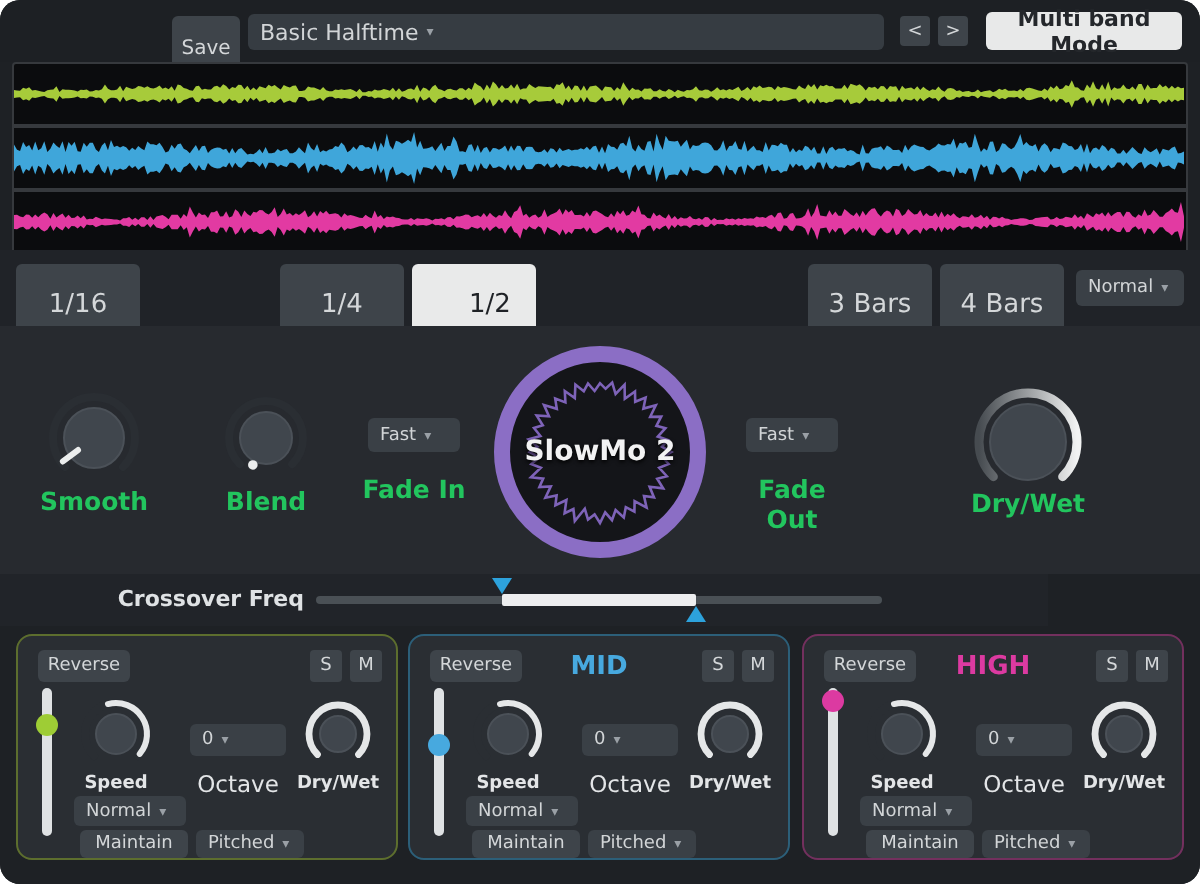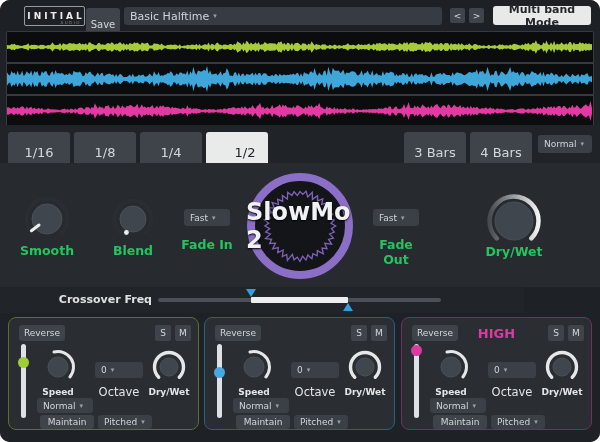--- a/index.html
+++ b/index.html
@@ -30,21 +30,21 @@
   .ratebar{position:absolute;left:0;top:125px;width:600px;height:38px;background:#202328;}
   .rate{top:7px;width:62px;height:41px;font-size:13px;border-radius:3px;}
   .rate.active{background:#e9eaea;color:#1f2226;padding-left:16px;}
   .rate-dd{left:538px;top:10px;width:54px;height:18px;font-size:9px;}
   
   .main{position:absolute;left:0;top:163px;width:600px;height:124px;background:#272a2f;}
   .knob{position:absolute;}
   .mlbl{position:absolute;text-align:center;color:#22c55e;font-size:12.5px;font-weight:600;}
   .badge{position:absolute;left:246px;top:9px;width:108px;height:108px;}
   .badge-text{position:absolute;inset:0;display:flex;align-items:center;justify-content:center;
-    color:#f2f2f3;font-size:24px;font-weight:bold;text-shadow:0 1px 2px #000;}
+    color:#f2f2f3;font-size:14px;font-weight:bold;text-shadow:0 1px 2px #000;}
   
   .xo-row{position:absolute;left:0;top:287px;width:490px;height:26px;background:#212429;padding-left:34px;}
   .xo-label{position:absolute;left:40px;top:6px;width:112px;text-align:right;font-size:11px;font-weight:600;color:#dfe2e4;}
   .xo-track{position:absolute;left:158px;top:11px;width:283px;height:4px;background:#4a5055;border-radius:2px;cursor:pointer;}
   .xo-fill{position:absolute;top:-1px;height:6px;background:#edeeef;border-radius:1px;}
   .xo-tri{position:absolute;width:0;height:0;border-left:5px solid transparent;border-right:5px solid transparent;cursor:pointer;}
   .xo-tri.down{top:-9px;border-top:8px solid #2da2dc;}
   .xo-tri.up{top:5px;border-bottom:8px solid #2da2dc;}
   
   .bands{position:absolute;left:0;top:313px;width:600px;height:129px;background:#1e2125;}
@@ -59,24 +59,20 @@
   .lbl{position:absolute;text-align:center;color:#e3e5e7;font-size:11.5px;}
   .lbl.bold{font-weight:bold;font-size:9px;}
   .band .btn{position:absolute;}
 </style>
 </head>
 <body>
 
 <div class="plugin">
 
   <div class="topbar">
-    <div class="logo-box">
-      <span>INITIAL</span>
-      <span class="logo-sub">AUDIO</span>
-    </div>
     <button class="btn save-btn">Save</button>
     <div class="dd preset-dd">
       <span>Basic Halftime</span>
       <span class="caret">▾</span>
     </div>
     <button class="btn nav-btn prev-btn">&lt;</button>
     <button class="btn nav-btn next-btn">&gt;</button>
     <button class="btn multi-btn">Multi band Mode</button>
   </div>
 
@@ -93,21 +89,20 @@
     </div>
     <div class="wave-row">
       <svg class="wave" viewBox="0 0 580 30" preserveAspectRatio="none">
           <path d="M 0 15 L 0.0 11.54 L 1.5 11.36 L 3.0 12.31 L 4.5 12.64 L 6.0 11.28 L 7.5 11.34 L 9.0 12.84 L 10.5 11.30 L 12.0 12.62 L 13.5 11.07 L 15.0 10.21 L 16.5 11.11 L 18.0 13.35 L 19.5 10.46 L 21.0 12.74 L 22.5 11.57 L 24.0 10.78 L 25.5 12.88 L 27.0 11.43 L 28.5 12.96 L 30.0 12.83 L 31.5 11.70 L 33.0 13.17 L 34.5 11.75 L 36.0 13.73 L 37.5 13.41 L 39.0 13.52 L 40.5 12.36 L 42.0 13.05 L 43.5 13.57 L 45.0 13.27 L 46.5 13.38 L 48.0 13.51 L 49.5 13.69 L 51.0 13.69 L 52.5 14.19 L 54.0 13.17 L 55.5 13.18 L 57.0 12.51 L 58.5 13.86 L 60.0 12.92 L 61.5 14.02 L 63.0 12.68 L 64.5 12.68 L 66.0 13.99 L 67.5 12.13 L 69.0 13.96 L 70.5 12.20 L 72.0 11.82 L 73.5 11.49 L 75.0 12.35 L 76.5 13.68 L 78.0 11.33 L 79.5 11.34 L 81.0 11.37 L 82.5 13.33 L 84.0 10.95 L 85.5 12.35 L 87.0 7.25 L 88.5 10.22 L 90.0 12.80 L 91.5 10.21 L 93.0 11.56 L 94.5 11.28 L 96.0 12.97 L 97.5 10.09 L 99.0 10.10 L 100.5 9.31 L 102.0 12.26 L 103.5 12.18 L 105.0 9.67 L 106.5 12.78 L 108.0 12.07 L 109.5 8.68 L 111.0 9.92 L 112.5 12.53 L 114.0 9.24 L 115.5 11.06 L 117.0 12.06 L 118.5 9.93 L 120.0 10.25 L 121.5 9.04 L 123.0 9.15 L 124.5 10.55 L 126.0 11.27 L 127.5 10.03 L 129.0 7.66 L 130.5 12.55 L 132.0 10.98 L 133.5 8.28 L 135.0 11.29 L 136.5 10.45 L 138.0 11.90 L 139.5 10.64 L 141.0 11.53 L 142.5 10.47 L 144.0 9.11 L 145.5 12.62 L 147.0 11.61 L 148.5 9.67 L 150.0 12.30 L 151.5 9.49 L 153.0 10.74 L 154.5 9.35 L 156.0 11.18 L 157.5 10.92 L 159.0 10.63 L 160.5 11.11 L 162.0 12.80 L 163.5 10.66 L 165.0 11.91 L 166.5 11.47 L 168.0 11.88 L 169.5 12.32 L 171.0 12.86 L 172.5 13.01 L 174.0 11.42 L 175.5 12.50 L 177.0 13.08 L 178.5 9.20 L 180.0 12.57 L 181.5 11.55 L 183.0 13.56 L 184.5 12.21 L 186.0 12.64 L 187.5 12.31 L 189.0 12.90 L 190.5 12.94 L 192.0 13.66 L 193.5 13.69 L 195.0 13.77 L 196.5 13.03 L 198.0 14.01 L 199.5 13.08 L 201.0 13.36 L 202.5 13.54 L 204.0 13.13 L 205.5 13.51 L 207.0 14.23 L 208.5 13.32 L 210.0 13.46 L 211.5 13.09 L 213.0 13.71 L 214.5 12.61 L 216.0 12.55 L 217.5 13.59 L 219.0 12.10 L 220.5 12.22 L 222.0 11.89 L 223.5 11.28 L 225.0 11.33 L 226.5 12.59 L 228.0 11.98 L 229.5 11.67 L 231.0 12.55 L 232.5 10.51 L 234.0 12.55 L 235.5 10.37 L 237.0 11.91 L 238.5 12.90 L 240.0 11.51 L 241.5 12.01 L 243.0 9.08 L 244.5 11.65 L 246.0 13.08 L 247.5 10.01 L 249.0 9.19 L 250.5 6.64 L 252.0 11.93 L 253.5 10.82 L 255.0 12.91 L 256.5 11.69 L 258.0 11.20 L 259.5 12.91 L 261.0 12.00 L 262.5 8.68 L 264.0 12.47 L 265.5 11.39 L 267.0 10.75 L 268.5 10.01 L 270.0 8.23 L 271.5 11.41 L 273.0 8.60 L 274.5 10.31 L 276.0 9.02 L 277.5 11.45 L 279.0 11.45 L 280.5 11.40 L 282.0 12.28 L 283.5 10.06 L 285.0 12.28 L 286.5 9.57 L 288.0 9.29 L 289.5 10.15 L 291.0 11.06 L 292.5 12.13 L 294.0 12.64 L 295.5 10.60 L 297.0 12.47 L 298.5 9.33 L 300.0 11.18 L 301.5 9.14 L 303.0 11.83 L 304.5 11.35 L 306.0 9.28 L 307.5 10.28 L 309.0 6.81 L 310.5 11.17 L 312.0 11.42 L 313.5 13.05 L 315.0 13.31 L 316.5 10.24 L 318.0 12.17 L 319.5 11.26 L 321.0 12.46 L 322.5 13.19 L 324.0 10.94 L 325.5 13.45 L 327.0 11.96 L 328.5 13.73 L 330.0 12.60 L 331.5 13.24 L 333.0 13.13 L 334.5 12.02 L 336.0 13.35 L 337.5 13.66 L 339.0 12.98 L 340.5 13.92 L 342.0 12.55 L 343.5 12.67 L 345.0 14.21 L 346.5 13.00 L 348.0 13.94 L 349.5 13.87 L 351.0 13.95 L 352.5 13.18 L 354.0 13.68 L 355.5 13.25 L 357.0 13.83 L 358.5 13.07 L 360.0 13.62 L 361.5 13.02 L 363.0 13.37 L 364.5 13.11 L 366.0 13.42 L 367.5 12.19 L 369.0 12.79 L 370.5 12.46 L 372.0 12.97 L 373.5 11.91 L 375.0 11.34 L 376.5 12.82 L 378.0 10.51 L 379.5 10.28 L 381.0 13.42 L 382.5 13.00 L 384.0 10.85 L 385.5 10.48 L 387.0 13.28 L 388.5 13.07 L 390.0 12.76 L 391.5 11.62 L 393.0 8.09 L 394.5 12.46 L 396.0 10.26 L 397.5 6.05 L 399.0 11.75 L 400.5 12.03 L 402.0 12.29 L 403.5 9.15 L 405.0 11.67 L 406.5 9.70 L 408.0 11.82 L 409.5 11.85 L 411.0 8.51 L 412.5 9.71 L 414.0 11.10 L 415.5 11.96 L 417.0 10.15 L 418.5 12.46 L 420.0 9.38 L 421.5 11.73 L 423.0 9.75 L 424.5 8.41 L 426.0 8.18 L 427.5 10.74 L 429.0 12.22 L 430.5 10.22 L 432.0 9.22 L 433.5 9.85 L 435.0 12.25 L 436.5 8.32 L 438.0 9.14 L 439.5 12.04 L 441.0 11.06 L 442.5 8.56 L 444.0 9.94 L 445.5 11.31 L 447.0 10.99 L 448.5 9.00 L 450.0 12.07 L 451.5 10.56 L 453.0 11.87 L 454.5 11.95 L 456.0 10.24 L 457.5 12.81 L 459.0 9.81 L 460.5 12.53 L 462.0 10.89 L 463.5 11.95 L 465.0 10.68 L 466.5 12.30 L 468.0 13.16 L 469.5 12.17 L 471.0 12.20 L 472.5 12.57 L 474.0 11.16 L 475.5 12.82 L 477.0 12.46 L 478.5 11.32 L 480.0 13.11 L 481.5 11.91 L 483.0 13.88 L 484.5 12.43 L 486.0 12.53 L 487.5 13.21 L 489.0 12.43 L 490.5 13.30 L 492.0 13.36 L 493.5 13.99 L 495.0 13.59 L 496.5 13.54 L 498.0 13.17 L 499.5 13.13 L 501.0 13.32 L 502.5 13.95 L 504.0 13.85 L 505.5 12.96 L 507.0 12.85 L 508.5 12.62 L 510.0 12.54 L 511.5 12.42 L 513.0 13.80 L 514.5 13.44 L 516.0 12.45 L 517.5 13.51 L 519.0 13.20 L 520.5 12.36 L 522.0 12.66 L 523.5 12.98 L 525.0 11.15 L 526.5 12.94 L 528.0 11.82 L 529.5 13.45 L 531.0 10.61 L 532.5 11.58 L 534.0 12.66 L 535.5 10.57 L 537.0 11.40 L 538.5 10.23 L 540.0 12.25 L 541.5 10.06 L 543.0 12.18 L 544.5 10.82 L 546.0 9.95 L 547.5 10.00 L 549.0 12.48 L 550.5 9.93 L 552.0 10.02 L 553.5 12.01 L 555.0 12.90 L 556.5 11.11 L 558.0 12.08 L 559.5 8.71 L 561.0 11.86 L 562.5 11.20 L 564.0 8.96 L 565.5 10.67 L 567.0 12.42 L 568.5 12.41 L 570.0 10.56 L 571.5 9.58 L 573.0 8.19 L 574.5 10.00 L 576.0 10.43 L 577.5 4.96 L 579.0 12.13 L 579.0 17.87 L 577.5 25.04 L 576.0 19.57 L 574.5 20.00 L 573.0 21.81 L 571.5 20.42 L 570.0 19.44 L 568.5 17.59 L 567.0 17.58 L 565.5 19.33 L 564.0 21.04 L 562.5 18.80 L 561.0 18.14 L 559.5 21.29 L 558.0 17.92 L 556.5 18.89 L 555.0 17.10 L 553.5 17.99 L 552.0 19.98 L 550.5 20.07 L 549.0 17.52 L 547.5 20.00 L 546.0 20.05 L 544.5 19.18 L 543.0 17.82 L 541.5 19.94 L 540.0 17.75 L 538.5 19.77 L 537.0 18.60 L 535.5 19.43 L 534.0 17.34 L 532.5 18.42 L 531.0 19.39 L 529.5 16.55 L 528.0 18.18 L 526.5 17.06 L 525.0 18.85 L 523.5 17.02 L 522.0 17.34 L 520.5 17.64 L 519.0 16.80 L 517.5 16.49 L 516.0 17.55 L 514.5 16.56 L 513.0 16.20 L 511.5 17.58 L 510.0 17.46 L 508.5 17.38 L 507.0 17.15 L 505.5 17.04 L 504.0 16.15 L 502.5 16.05 L 501.0 16.68 L 499.5 16.87 L 498.0 16.83 L 496.5 16.46 L 495.0 16.41 L 493.5 16.01 L 492.0 16.64 L 490.5 16.70 L 489.0 17.57 L 487.5 16.79 L 486.0 17.47 L 484.5 17.57 L 483.0 16.12 L 481.5 18.09 L 480.0 16.89 L 478.5 18.68 L 477.0 17.54 L 475.5 17.18 L 474.0 18.84 L 472.5 17.43 L 471.0 17.80 L 469.5 17.83 L 468.0 16.84 L 466.5 17.70 L 465.0 19.32 L 463.5 18.05 L 462.0 19.11 L 460.5 17.47 L 459.0 20.19 L 457.5 17.19 L 456.0 19.76 L 454.5 18.05 L 453.0 18.13 L 451.5 19.44 L 450.0 17.93 L 448.5 21.00 L 447.0 19.01 L 445.5 18.69 L 444.0 20.06 L 442.5 21.44 L 441.0 18.94 L 439.5 17.96 L 438.0 20.86 L 436.5 21.68 L 435.0 17.75 L 433.5 20.15 L 432.0 20.78 L 430.5 19.78 L 429.0 17.78 L 427.5 19.26 L 426.0 21.82 L 424.5 21.59 L 423.0 20.25 L 421.5 18.27 L 420.0 20.62 L 418.5 17.54 L 417.0 19.85 L 415.5 18.04 L 414.0 18.90 L 412.5 20.29 L 411.0 21.49 L 409.5 18.15 L 408.0 18.18 L 406.5 20.30 L 405.0 18.33 L 403.5 20.85 L 402.0 17.71 L 400.5 17.97 L 399.0 18.25 L 397.5 23.95 L 396.0 19.74 L 394.5 17.54 L 393.0 21.91 L 391.5 18.38 L 390.0 17.24 L 388.5 16.93 L 387.0 16.72 L 385.5 19.52 L 384.0 19.15 L 382.5 17.00 L 381.0 16.58 L 379.5 19.72 L 378.0 19.49 L 376.5 17.18 L 375.0 18.66 L 373.5 18.09 L 372.0 17.03 L 370.5 17.54 L 369.0 17.21 L 367.5 17.81 L 366.0 16.58 L 364.5 16.89 L 363.0 16.63 L 361.5 16.98 L 360.0 16.38 L 358.5 16.93 L 357.0 16.17 L 355.5 16.75 L 354.0 16.32 L 352.5 16.82 L 351.0 16.05 L 349.5 16.13 L 348.0 16.06 L 346.5 17.00 L 345.0 15.79 L 343.5 17.33 L 342.0 17.45 L 340.5 16.08 L 339.0 17.02 L 337.5 16.34 L 336.0 16.65 L 334.5 17.98 L 333.0 16.87 L 331.5 16.76 L 330.0 17.40 L 328.5 16.27 L 327.0 18.04 L 325.5 16.55 L 324.0 19.06 L 322.5 16.81 L 321.0 17.54 L 319.5 18.74 L 318.0 17.83 L 316.5 19.76 L 315.0 16.69 L 313.5 16.95 L 312.0 18.58 L 310.5 18.83 L 309.0 23.19 L 307.5 19.72 L 306.0 20.72 L 304.5 18.65 L 303.0 18.17 L 301.5 20.86 L 300.0 18.82 L 298.5 20.67 L 297.0 17.53 L 295.5 19.40 L 294.0 17.36 L 292.5 17.87 L 291.0 18.94 L 289.5 19.85 L 288.0 20.71 L 286.5 20.43 L 285.0 17.72 L 283.5 19.94 L 282.0 17.72 L 280.5 18.60 L 279.0 18.55 L 277.5 18.55 L 276.0 20.98 L 274.5 19.69 L 273.0 21.40 L 271.5 18.59 L 270.0 21.77 L 268.5 19.99 L 267.0 19.25 L 265.5 18.61 L 264.0 17.53 L 262.5 21.32 L 261.0 18.00 L 259.5 17.09 L 258.0 18.80 L 256.5 18.31 L 255.0 17.09 L 253.5 19.18 L 252.0 18.07 L 250.5 23.36 L 249.0 20.81 L 247.5 19.99 L 246.0 16.92 L 244.5 18.35 L 243.0 20.92 L 241.5 17.99 L 240.0 18.49 L 238.5 17.10 L 237.0 18.09 L 235.5 19.63 L 234.0 17.45 L 232.5 19.49 L 231.0 17.45 L 229.5 18.33 L 228.0 18.02 L 226.5 17.41 L 225.0 18.67 L 223.5 18.72 L 222.0 18.11 L 220.5 17.78 L 219.0 17.90 L 217.5 16.41 L 216.0 17.45 L 214.5 17.39 L 213.0 16.29 L 211.5 16.91 L 210.0 16.54 L 208.5 16.68 L 207.0 15.77 L 205.5 16.49 L 204.0 16.87 L 202.5 16.46 L 201.0 16.64 L 199.5 16.92 L 198.0 15.99 L 196.5 16.97 L 195.0 16.23 L 193.5 16.31 L 192.0 16.34 L 190.5 17.06 L 189.0 17.10 L 187.5 17.69 L 186.0 17.36 L 184.5 17.79 L 183.0 16.44 L 181.5 18.45 L 180.0 17.43 L 178.5 20.80 L 177.0 16.92 L 175.5 17.50 L 174.0 18.58 L 172.5 16.99 L 171.0 17.14 L 169.5 17.68 L 168.0 18.12 L 166.5 18.53 L 165.0 18.09 L 163.5 19.34 L 162.0 17.20 L 160.5 18.89 L 159.0 19.37 L 157.5 19.08 L 156.0 18.82 L 154.5 20.65 L 153.0 19.26 L 151.5 20.51 L 150.0 17.70 L 148.5 20.33 L 147.0 18.39 L 145.5 17.38 L 144.0 20.89 L 142.5 19.53 L 141.0 18.47 L 139.5 19.36 L 138.0 18.10 L 136.5 19.55 L 135.0 18.71 L 133.5 21.72 L 132.0 19.02 L 130.5 17.45 L 129.0 22.34 L 127.5 19.97 L 126.0 18.73 L 124.5 19.45 L 123.0 20.85 L 121.5 20.96 L 120.0 19.75 L 118.5 20.07 L 117.0 17.94 L 115.5 18.94 L 114.0 20.76 L 112.5 17.47 L 111.0 20.08 L 109.5 21.32 L 108.0 17.93 L 106.5 17.22 L 105.0 20.33 L 103.5 17.82 L 102.0 17.74 L 100.5 20.69 L 99.0 19.90 L 97.5 19.91 L 96.0 17.03 L 94.5 18.72 L 93.0 18.44 L 91.5 19.79 L 90.0 17.20 L 88.5 19.78 L 87.0 22.75 L 85.5 17.65 L 84.0 19.05 L 82.5 16.67 L 81.0 18.63 L 79.5 18.66 L 78.0 18.67 L 76.5 16.32 L 75.0 17.65 L 73.5 18.51 L 72.0 18.18 L 70.5 17.80 L 69.0 16.04 L 67.5 17.87 L 66.0 16.01 L 64.5 17.32 L 63.0 17.32 L 61.5 15.98 L 60.0 17.08 L 58.5 16.14 L 57.0 17.49 L 55.5 16.82 L 54.0 16.83 L 52.5 15.81 L 51.0 16.31 L 49.5 16.31 L 48.0 16.49 L 46.5 16.62 L 45.0 16.73 L 43.5 16.43 L 42.0 16.95 L 40.5 17.64 L 39.0 16.48 L 37.5 16.59 L 36.0 16.27 L 34.5 18.25 L 33.0 16.83 L 31.5 18.30 L 30.0 17.17 L 28.5 17.04 L 27.0 18.57 L 25.5 17.12 L 24.0 19.22 L 22.5 18.43 L 21.0 17.26 L 19.5 19.54 L 18.0 16.65 L 16.5 18.89 L 15.0 19.79 L 13.5 18.93 L 12.0 17.38 L 10.5 18.70 L 9.0 17.16 L 7.5 18.66 L 6.0 18.72 L 4.5 17.36 L 3.0 17.69 L 1.5 18.64 L 0.0 18.46 Z" fill="#e23aa2"></path>
         </svg>
     </div>
   </div>
 
   <div class="ratebar">
     <button class="btn rate" style="left:8px">1/16</button>
-    <button class="btn rate" style="left:74px">1/8</button>
     <button class="btn rate" style="left:140px">1/4</button>
     <button class="btn rate active" style="left:206px">1/2</button>
     <button class="btn rate" style="left:404px">3 Bars</button>
     <button class="btn rate" style="left:470px">4 Bars</button>
     <div class="dd rate-dd">
       <span>Normal</span>
       <span class="caret">▾</span>
     </div>
   </div>
 
@@ -201,20 +196,21 @@
       </div>
       <button class="btn" style="left:31px;top:97px;width:54px;height:14px;font-size:9px">Maintain</button>
       <div class="dd" style="left:89px;top:97px;width:54px;height:14px;font-size:9px">
         <span>Pitched</span>
         <span class="caret">▾</span>
       </div>
     </div>
 
     <div class="band" style="left: 204px; --band: #47a9df; border-color: rgb(44, 95, 121);">
       <button class="btn rev">Reverse</button>
+      <div class="band-title">MID</div>
       <button class="btn sm s">S</button>
       <button class="btn sm m">M</button>
       <div class="vtrack">
         <div class="vhandle" style="top: 23.31px;"></div>
       </div>
       <div class="knob" style="left:31px;top:31px"><svg width="36" height="36" viewBox="0 0 36 36">
             <path d="M 7.04 28.96 A 15.5 15.5 0 1 1 28.96 28.96" fill="none" stroke="#2a2e33" stroke-width="4" stroke-linecap="round"></path>
             <path d="M 13.99 3.03 A 15.5 15.5 0 0 1 29.87 27.96" fill="none" stroke="#e5e7e8" stroke-width="3" stroke-linecap="round"></path>
             <circle cx="18" cy="18" r="10" fill="#40464d" stroke="#4b5158" stroke-width="1"></circle>
           </svg></div>

